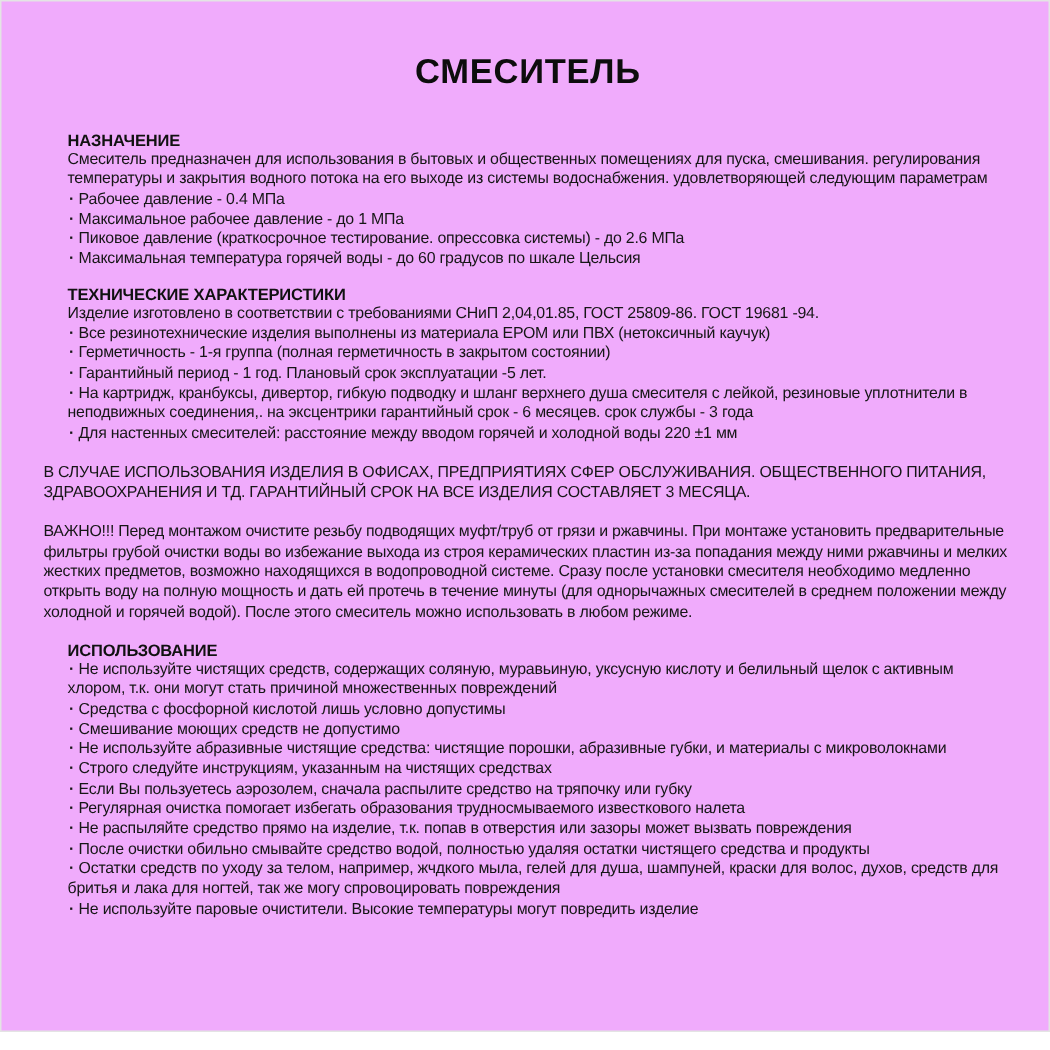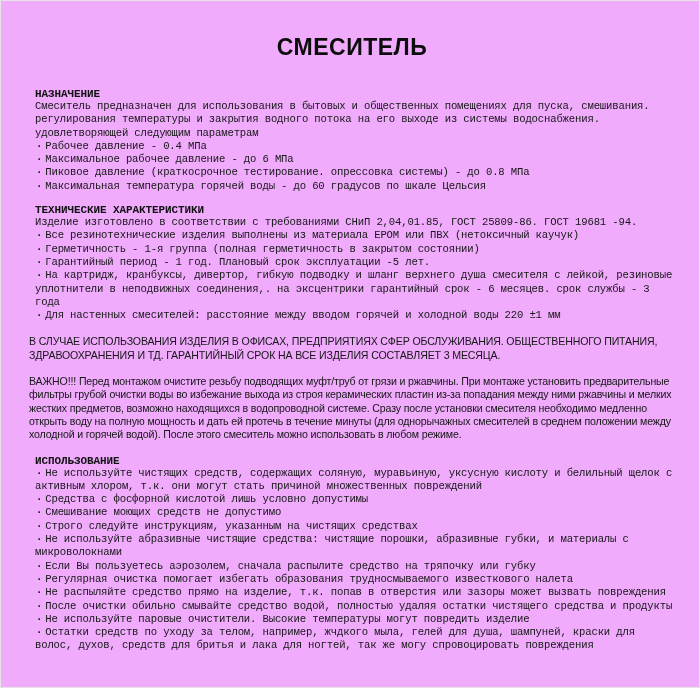--- a/index.html
+++ b/index.html
@@ -27,22 +27,21 @@
   }
   .doc-title {
     text-align: center;
     font-size: 23px;
     font-weight: bold;
     letter-spacing: 0.5px;
     margin: 33px 0 27px 0;
     color: #0d0d0d;
   }
   .section {
-    margin: 0 0 11px 6px;
-    font-family: Liberation Mono, monospace;
+    margin: 0 0 11px 16px;
   }
   .section-heading {
     font-size: 11px;
     font-weight: bold;
     letter-spacing: -0.1px;
     margin: 0;
     padding: 0;
     color: #111;
   }
   .para, .bullet {
@@ -70,22 +69,22 @@
 
 <div class="frame">
   <div class="page">
 
     <h1 class="doc-title">СМЕСИТЕЛЬ</h1>
 
     <div class="section">
       <h2 class="section-heading">НАЗНАЧЕНИЕ</h2>
       <p class="para">Смеситель предназначен для использования в бытовых и общественных помещениях для пуска, смешивания. регулирования температуры и закрытия водного потока на его выходе из системы водоснабжения. удовлетворяющей следующим параметрам</p>
       <div class="bullet"><span class="marker">·</span><span>Рабочее давление - 0.4 МПа</span></div>
-      <div class="bullet"><span class="marker">·</span><span>Максимальное рабочее давление - до 6 МПа</span></div>
-      <div class="bullet"><span class="marker">·</span><span>Пиковое давление (краткосрочное тестирование. опрессовка системы) - до 0.8 МПа</span></div>
+      <div class="bullet"><span class="marker">·</span><span>Максимальное рабочее давление - до 1 МПа</span></div>
+      <div class="bullet"><span class="marker">·</span><span>Пиковое давление (краткосрочное тестирование. опрессовка системы) - до 2.6 МПа</span></div>
       <div class="bullet"><span class="marker">·</span><span>Максимальная температура горячей воды - до 60 градусов по шкале Цельсия</span></div>
     </div>
 
     <div class="section">
       <h2 class="section-heading">ТЕХНИЧЕСКИЕ ХАРАКТЕРИСТИКИ</h2>
       <p class="para">Изделие изготовлено в соответствии с требованиями СНиП 2,04,01.85, ГОСТ 25809-86. ГОСТ 19681 -94.</p>
       <div class="bullet"><span class="marker">·</span><span>Все резинотехнические изделия выполнены из материала ЕРОМ или ПВХ (нетоксичный каучук)</span></div>
       <div class="bullet"><span class="marker">·</span><span>Герметичность - 1-я группа (полная герметичность в закрытом состоянии)</span></div>
       <div class="bullet"><span class="marker">·</span><span>Гарантийный период - 1 год. Плановый срок эксплуатации -5 лет.</span></div>
       <div class="bullet"><span class="marker">·</span><span>На картридж, кранбуксы, дивертор, гибкую подводку и шланг верхнего душа смесителя с лейкой, резиновые уплотнители в неподвижных соединения,. на эксцентрики гарантийный срок - 6 месяцев. срок службы - 3 года</span></div>
@@ -94,24 +93,24 @@
 
     <p class="para caps-para">В СЛУЧАЕ ИСПОЛЬЗОВАНИЯ ИЗДЕЛИЯ В ОФИСАХ, ПРЕДПРИЯТИЯХ СФЕР ОБСЛУЖИВАНИЯ. ОБЩЕСТВЕННОГО ПИТАНИЯ, ЗДРАВООХРАНЕНИЯ И ТД. ГАРАНТИЙНЫЙ СРОК НА ВСЕ ИЗДЕЛИЯ СОСТАВЛЯЕТ 3 МЕСЯЦА.</p>
 
     <p class="para important-para">ВАЖНО!!! Перед монтажом очистите резьбу подводящих муфт/труб от грязи и ржавчины. При монтаже установить предварительные фильтры грубой очистки воды во избежание выхода из строя керамических пластин из-за попадания между ними ржавчины и мелких жестких предметов, возможно находящихся в водопроводной системе. Сразу после установки смесителя необходимо медленно открыть воду на полную мощность и дать ей протечь в течение минуты (для однорычажных смесителей в среднем положении между холодной и горячей водой). После этого смеситель можно использовать в любом режиме.</p>
 
     <div class="section">
       <h2 class="section-heading">ИСПОЛЬЗОВАНИЕ</h2>
       <div class="bullet"><span class="marker">·</span><span>Не используйте чистящих средств, содержащих соляную, муравьиную, уксусную кислоту и белильный щелок с активным хлором, т.к. они могут стать причиной множественных повреждений</span></div>
       <div class="bullet"><span class="marker">·</span><span>Средства с фосфорной кислотой лишь условно допустимы</span></div>
       <div class="bullet"><span class="marker">·</span><span>Смешивание моющих средств не допустимо</span></div>
+      <div class="bullet"><span class="marker">·</span><span>Не используйте абразивные чистящие средства: чистящие порошки, абразивные губки, и материалы с микроволокнами</span></div>
       <div class="bullet"><span class="marker">·</span><span>Строго следуйте инструкциям, указанным на чистящих средствах</span></div>
-      <div class="bullet"><span class="marker">·</span><span>Не используйте абразивные чистящие средства: чистящие порошки, абразивные губки, и материалы с микроволокнами</span></div>
       <div class="bullet"><span class="marker">·</span><span>Если Вы пользуетесь аэрозолем, сначала распылите средство на тряпочку или губку</span></div>
       <div class="bullet"><span class="marker">·</span><span>Регулярная очистка помогает избегать образования трудносмываемого известкового налета</span></div>
       <div class="bullet"><span class="marker">·</span><span>Не распыляйте средство прямо на изделие, т.к. попав в отверстия или зазоры может вызвать повреждения</span></div>
       <div class="bullet"><span class="marker">·</span><span>После очистки обильно смывайте средство водой, полностью удаляя остатки чистящего средства и продукты</span></div>
+      <div class="bullet"><span class="marker">·</span><span>Остатки средств по уходу за телом, например, жчдкого мыла, гелей для душа, шампуней, краски для волос, духов, средств для бритья и лака для ногтей, так же могу спровоцировать повреждения</span></div>
       <div class="bullet"><span class="marker">·</span><span>Не используйте паровые очистители. Высокие температуры могут повредить изделие</span></div>
-      <div class="bullet"><span class="marker">·</span><span>Остатки средств по уходу за телом, например, жчдкого мыла, гелей для душа, шампуней, краски для волос, духов, средств для бритья и лака для ногтей, так же могу спровоцировать повреждения</span></div>
     </div>
 
   </div>
 </div>
 
 </body></html>

